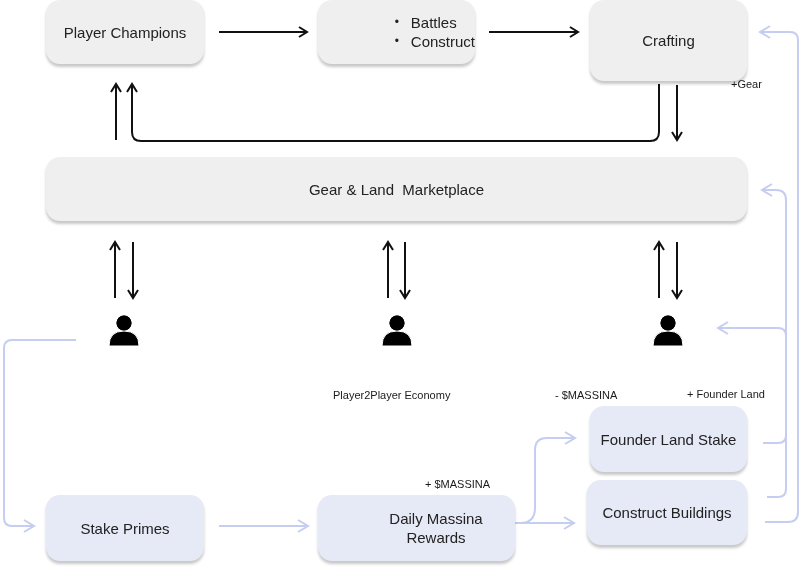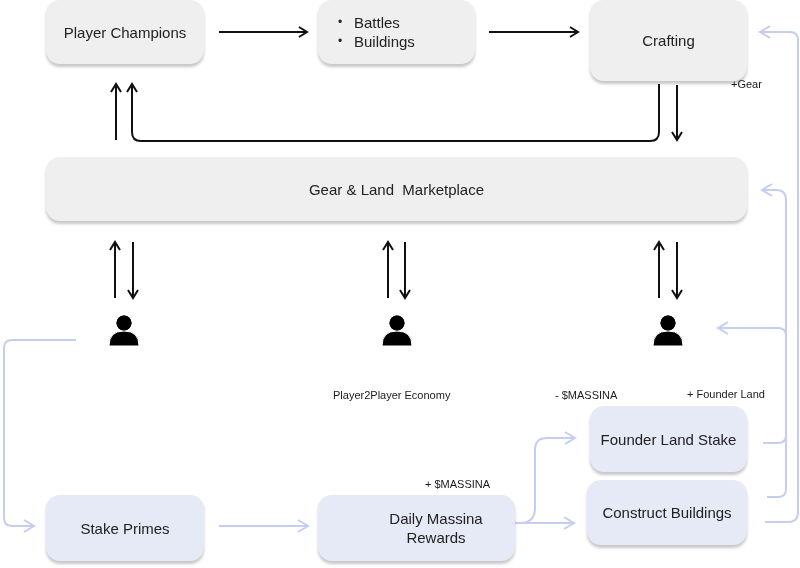--- a/index.html
+++ b/index.html
@@ -55,24 +55,24 @@
   <path d="M763,443 L778,443 Q786,443 786,435 L786,200 Q786,190 776,190 L762,190" fill="none" stroke="#c5cdf0" stroke-width="2" marker-end="url(#al)"></path>
   <path d="M767,497 L778,497 Q786,497 786,489 L786,336 Q786,328 778,328 L718,328" fill="none" stroke="#c5cdf0" stroke-width="2" marker-end="url(#al)"></path>
   <path d="M765,522 L788,522 Q798,522 798,512 L798,40 Q798,32 790,32 L760,32" fill="none" stroke="#c5cdf0" stroke-width="2" marker-end="url(#al)"></path>
 </svg>
 
 <div class="box gray" style="left:46px;top:0;width:158px;height:64px;justify-content:center;">
   <div>
     <div>Player Champions</div>
   </div>
 </div>
-<div class="box gray" style="left:318px;top:0;width:157px;height:64px;justify-content:flex-start;">
+<div class="box gray" style="left:318px;top:0;width:157px;height:64px;justify-content:flex-end;">
   <ul style="margin-left:18px;">
     <li>Battles</li>
-    <li>Buildings</li>
+    <li>Construct</li>
   </ul>
 </div>
 <div class="box gray" style="left:590px;top:0;width:157px;height:81px;">
   <span>Crafting</span>
 </div>
 
 <div class="label bold" style="left:731px;top:78px;">+Gear</div>
 
 <div class="box gray" style="left:46px;top:157px;width:701px;height:64px;white-space:pre;">
   <span>Gear &amp; Land  Marketplace</span>

